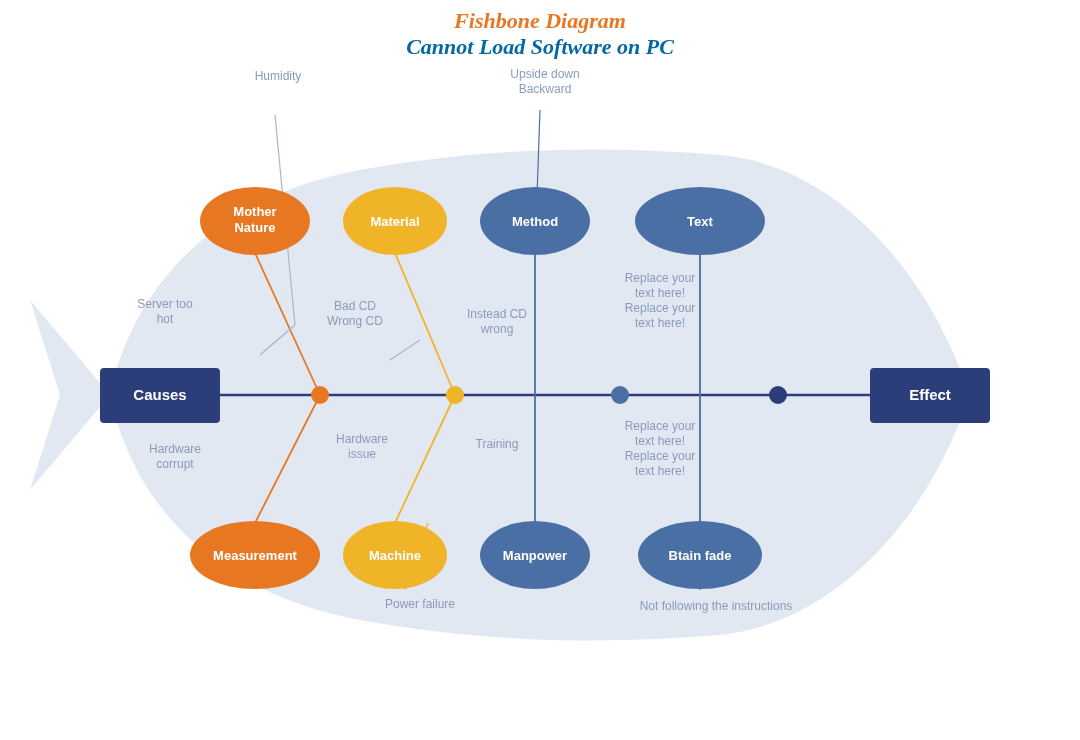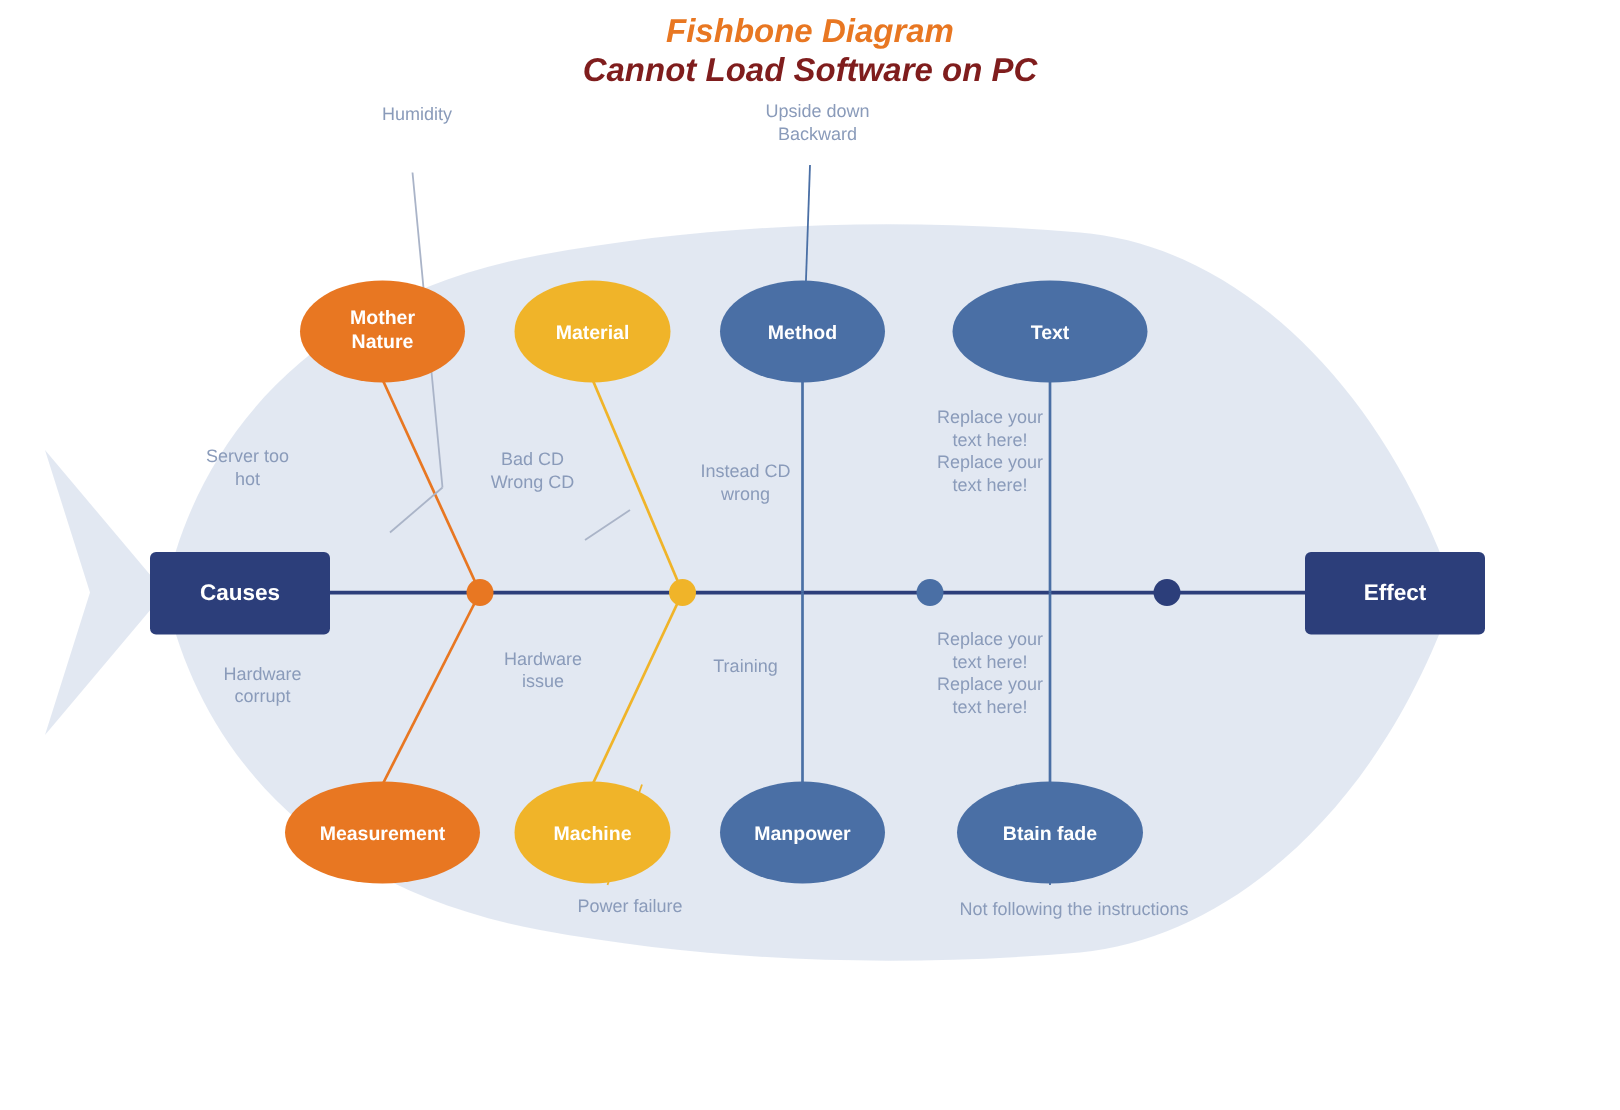--- a/index.html
+++ b/index.html
@@ -15,30 +15,31 @@
       width: 1080px;
       height: 740px;
       position: relative;
     }
     .title-area {
       text-align: center;
       padding-top: 8px;
       position: absolute;
       width: 100%;
       top: 0;
+      font-family: Liberation Serif, serif;
     }
     .title-line1 {
       font-size: 22px;
       color: #e87722;
       font-weight: bold;
       font-style: italic;
     }
     .title-line2 {
       font-size: 22px;
-      color: #7f1d1d;
+      color: #0369a1;
       font-weight: bold;
       font-style: italic;
     }
     svg#main-svg {
       position: absolute;
       top: 0;
       left: 0;
       width: 1080px;
       height: 740px;
     }

